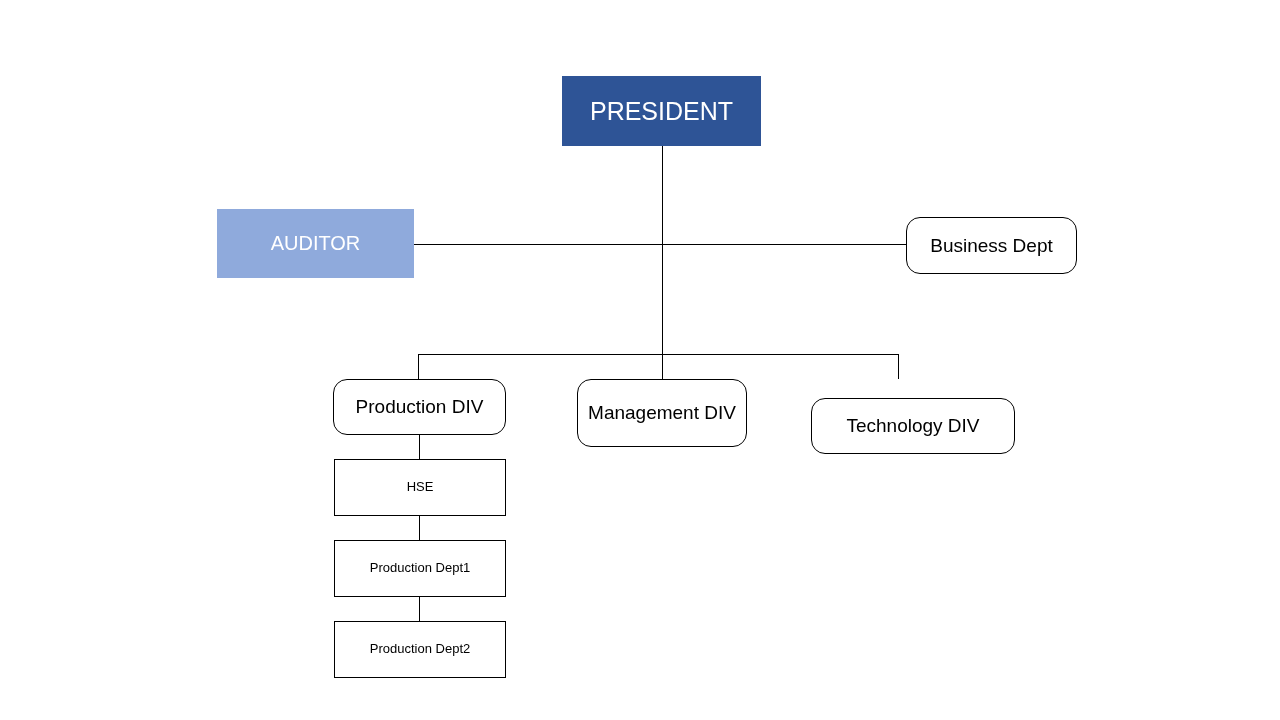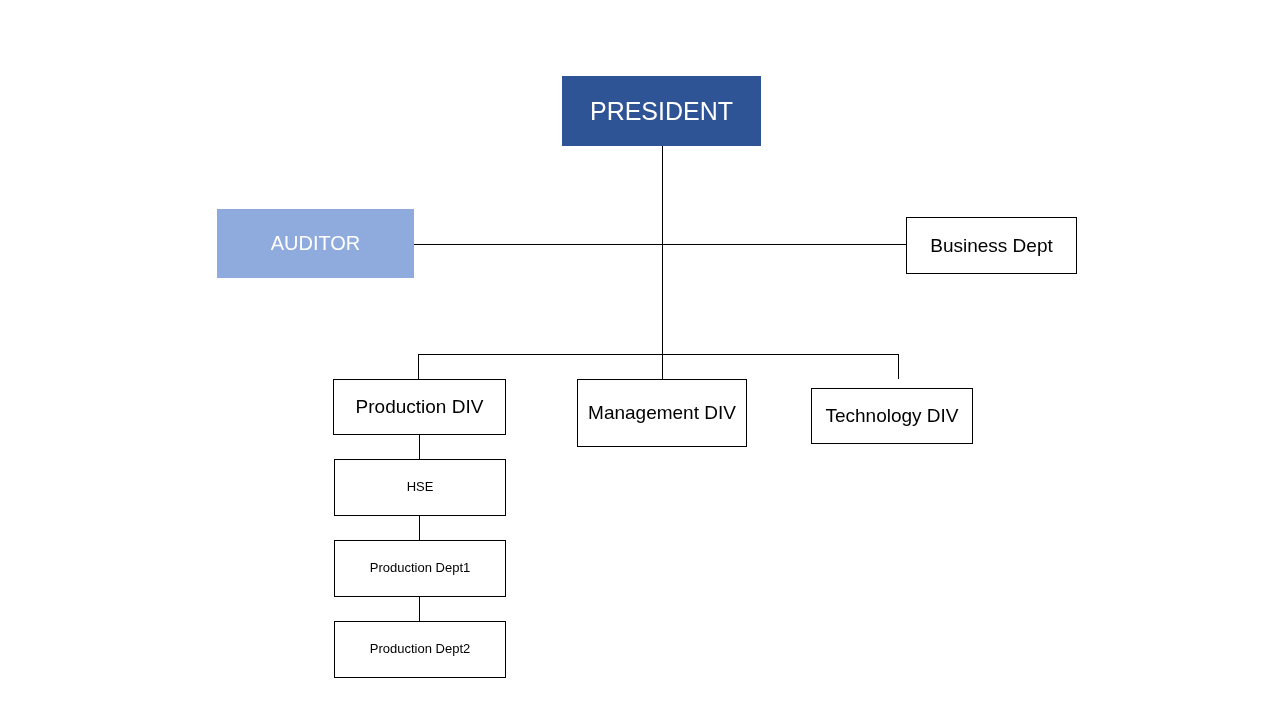--- a/index.html
+++ b/index.html
@@ -49,21 +49,21 @@
     border: 1px solid #8FAADC;
   }
   .node.outline {
     background: #ffffff;
     color: #000000;
     border: 1px solid #000000;
   }
 
   .size-xl { font-size: 25px; font-weight: 400; }
   .size-lg { font-size: 20px; font-weight: 400; }
-  .size-md { font-size: 19px; font-weight: 400; }
+  .size-md { font-size: 19px; font-weight: 400; border-radius: 14px; }
   .size-sm { font-size: 13px; font-weight: 400; }
 </style>
 </head>
 <body>
 
 <div id="chart-canvas">
 
   <div class="conn v" style="left:662px; top:146px; height:208px;"></div>
 
   <div class="conn h" style="left:414px; top:244px; width:492px;"></div>
@@ -85,21 +85,21 @@
   <div class="node filled-dark size-xl" style="left:562px; top:76px; width:199px; height:70px;">PRESIDENT</div>
 
   <div class="node filled-light size-lg" style="left:217px; top:209px; width:197px; height:69px;">AUDITOR</div>
 
   <div class="node outline size-md" style="left:906px; top:217px; width:171px; height:57px;">Business Dept</div>
 
   <div class="node outline size-md" style="left:333px; top:379px; width:173px; height:56px;">Production DIV</div>
 
   <div class="node outline size-md" style="left:577px; top:379px; width:170px; height:68px;">Management DIV</div>
 
-  <div class="node outline size-md" style="left:811px; top:388px; width:162px; height:56px;">Technology DIV</div>
+  <div class="node outline size-md" style="left:811px; top:398px; width:204px; height:56px;">Technology DIV</div>
 
   <div class="node outline size-sm" style="left:334px; top:459px; width:172px; height:57px;">HSE</div>
 
   <div class="node outline size-sm" style="left:334px; top:540px; width:172px; height:57px;">Production  Dept1</div>
 
   <div class="node outline size-sm" style="left:334px; top:621px; width:172px; height:57px;">Production  Dept2</div>
 
 </div>
 
 </body></html>

